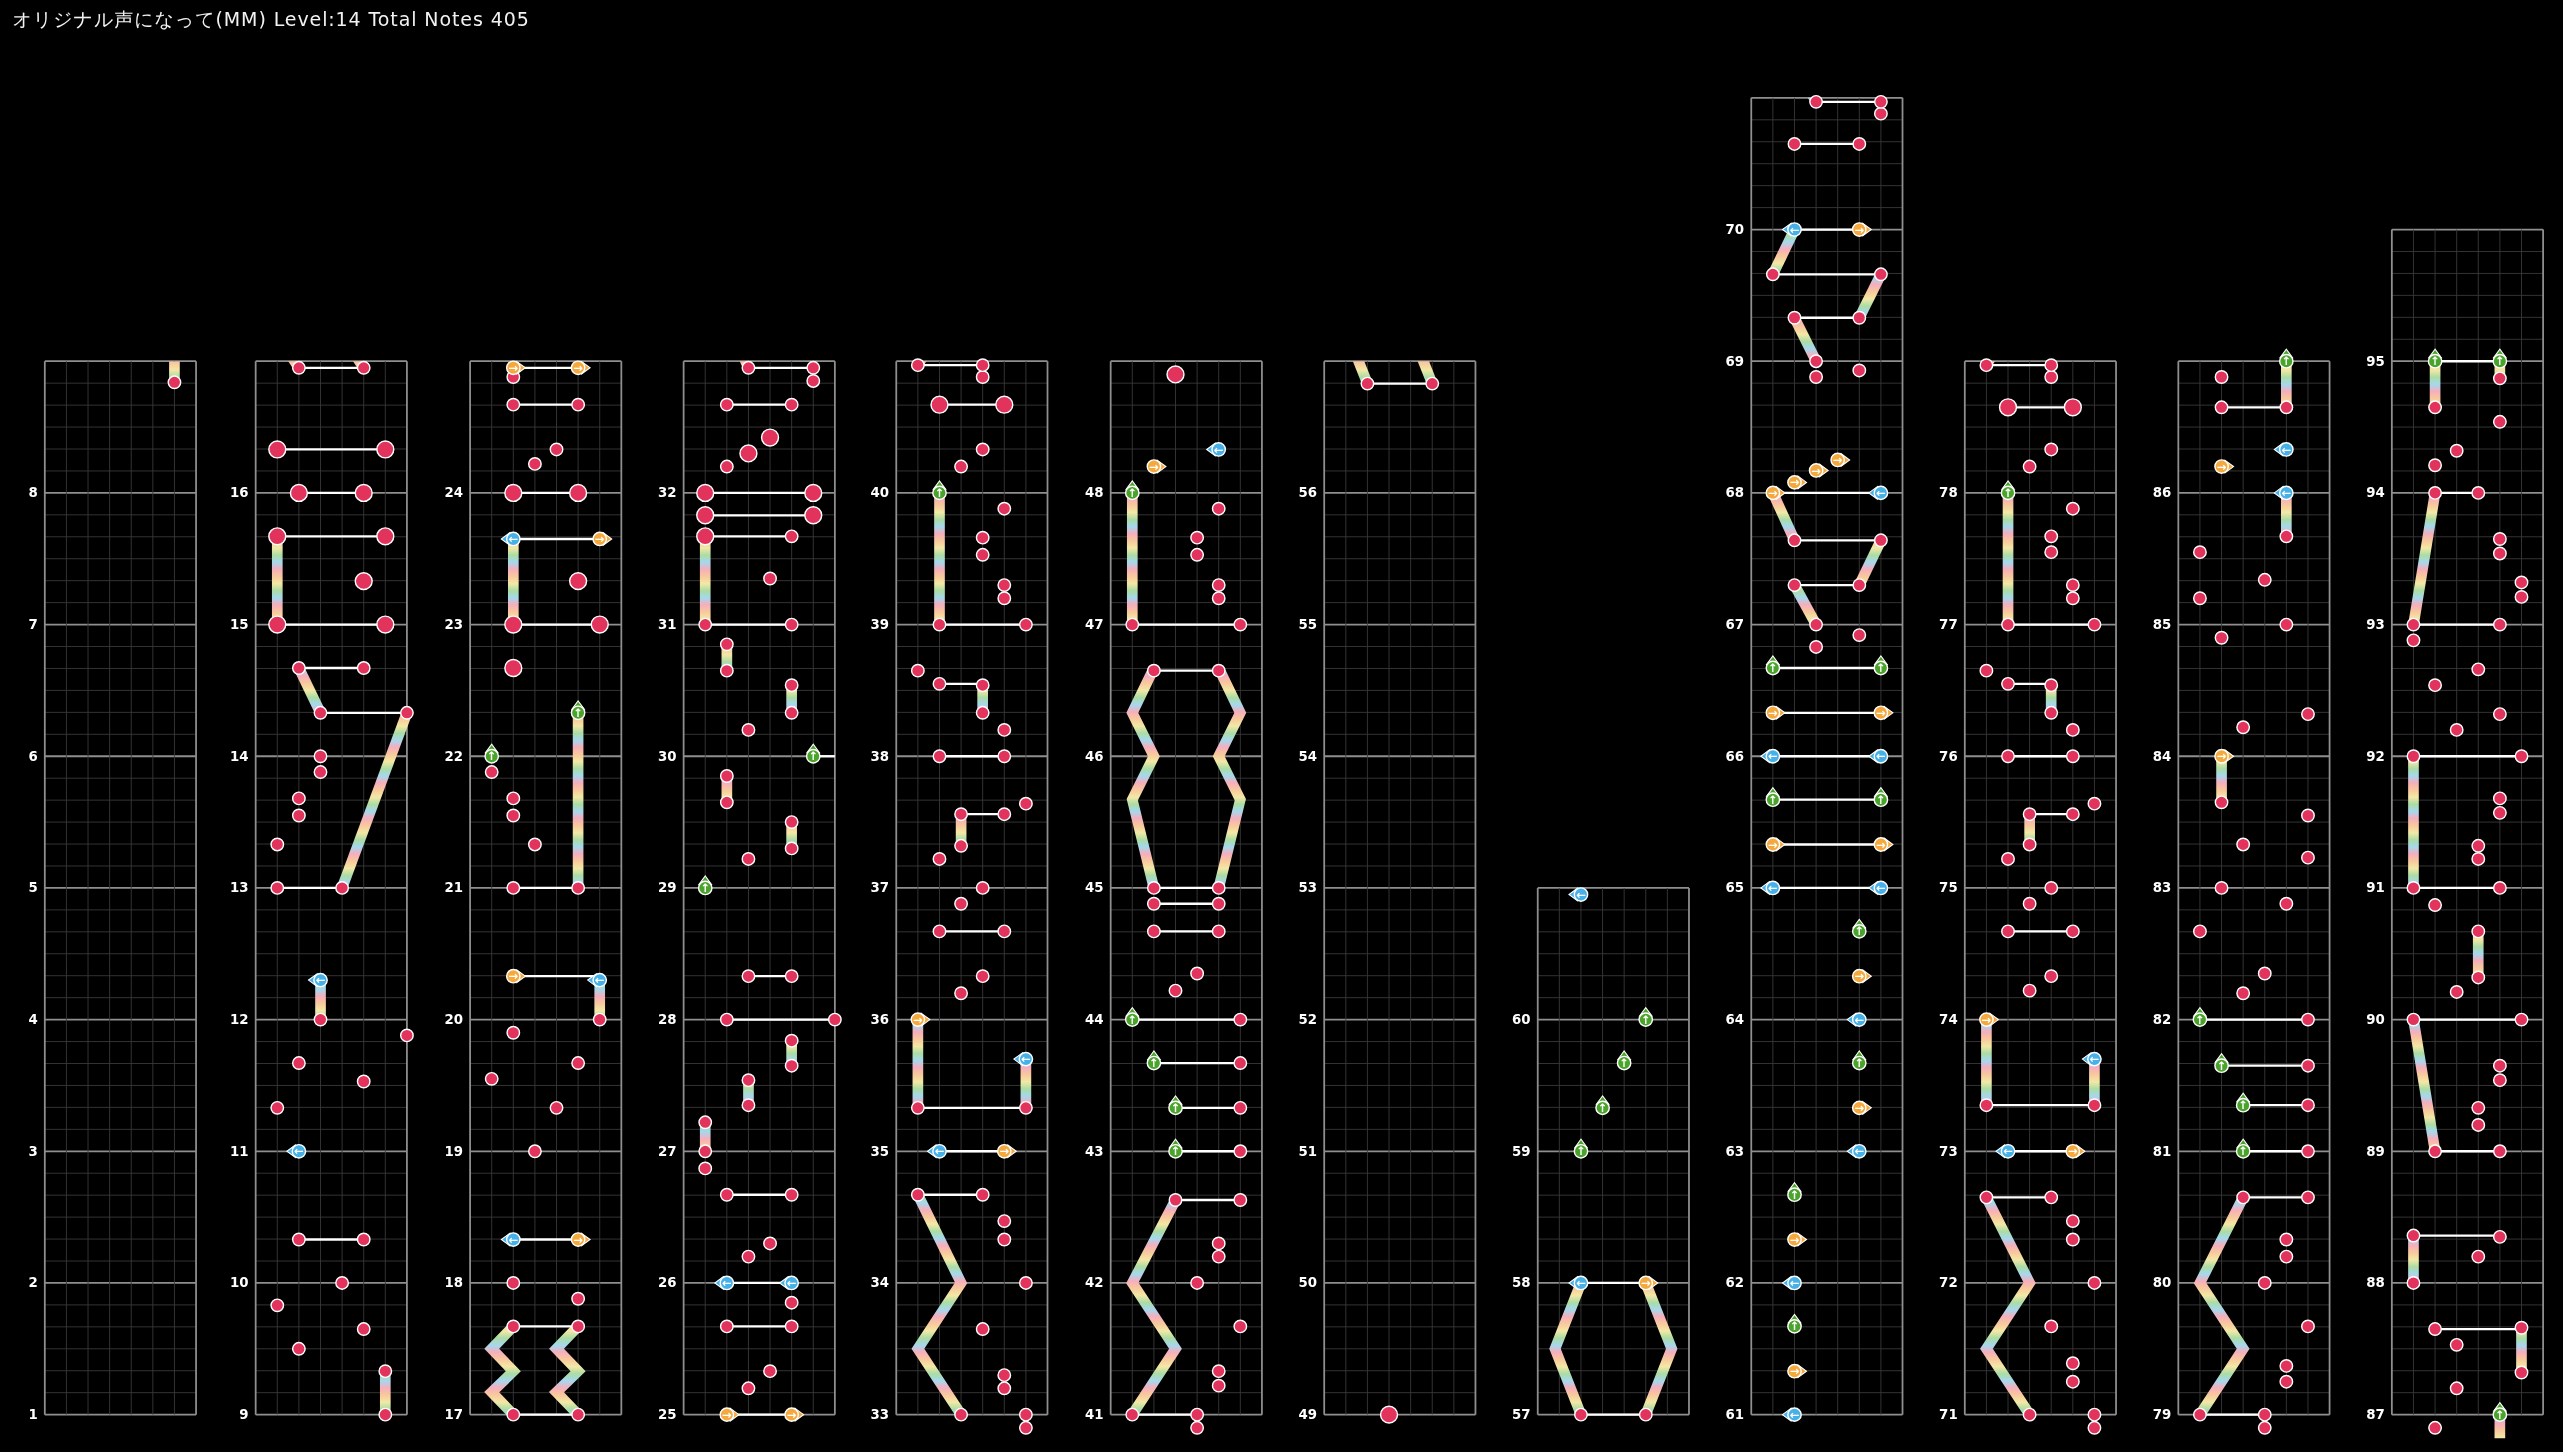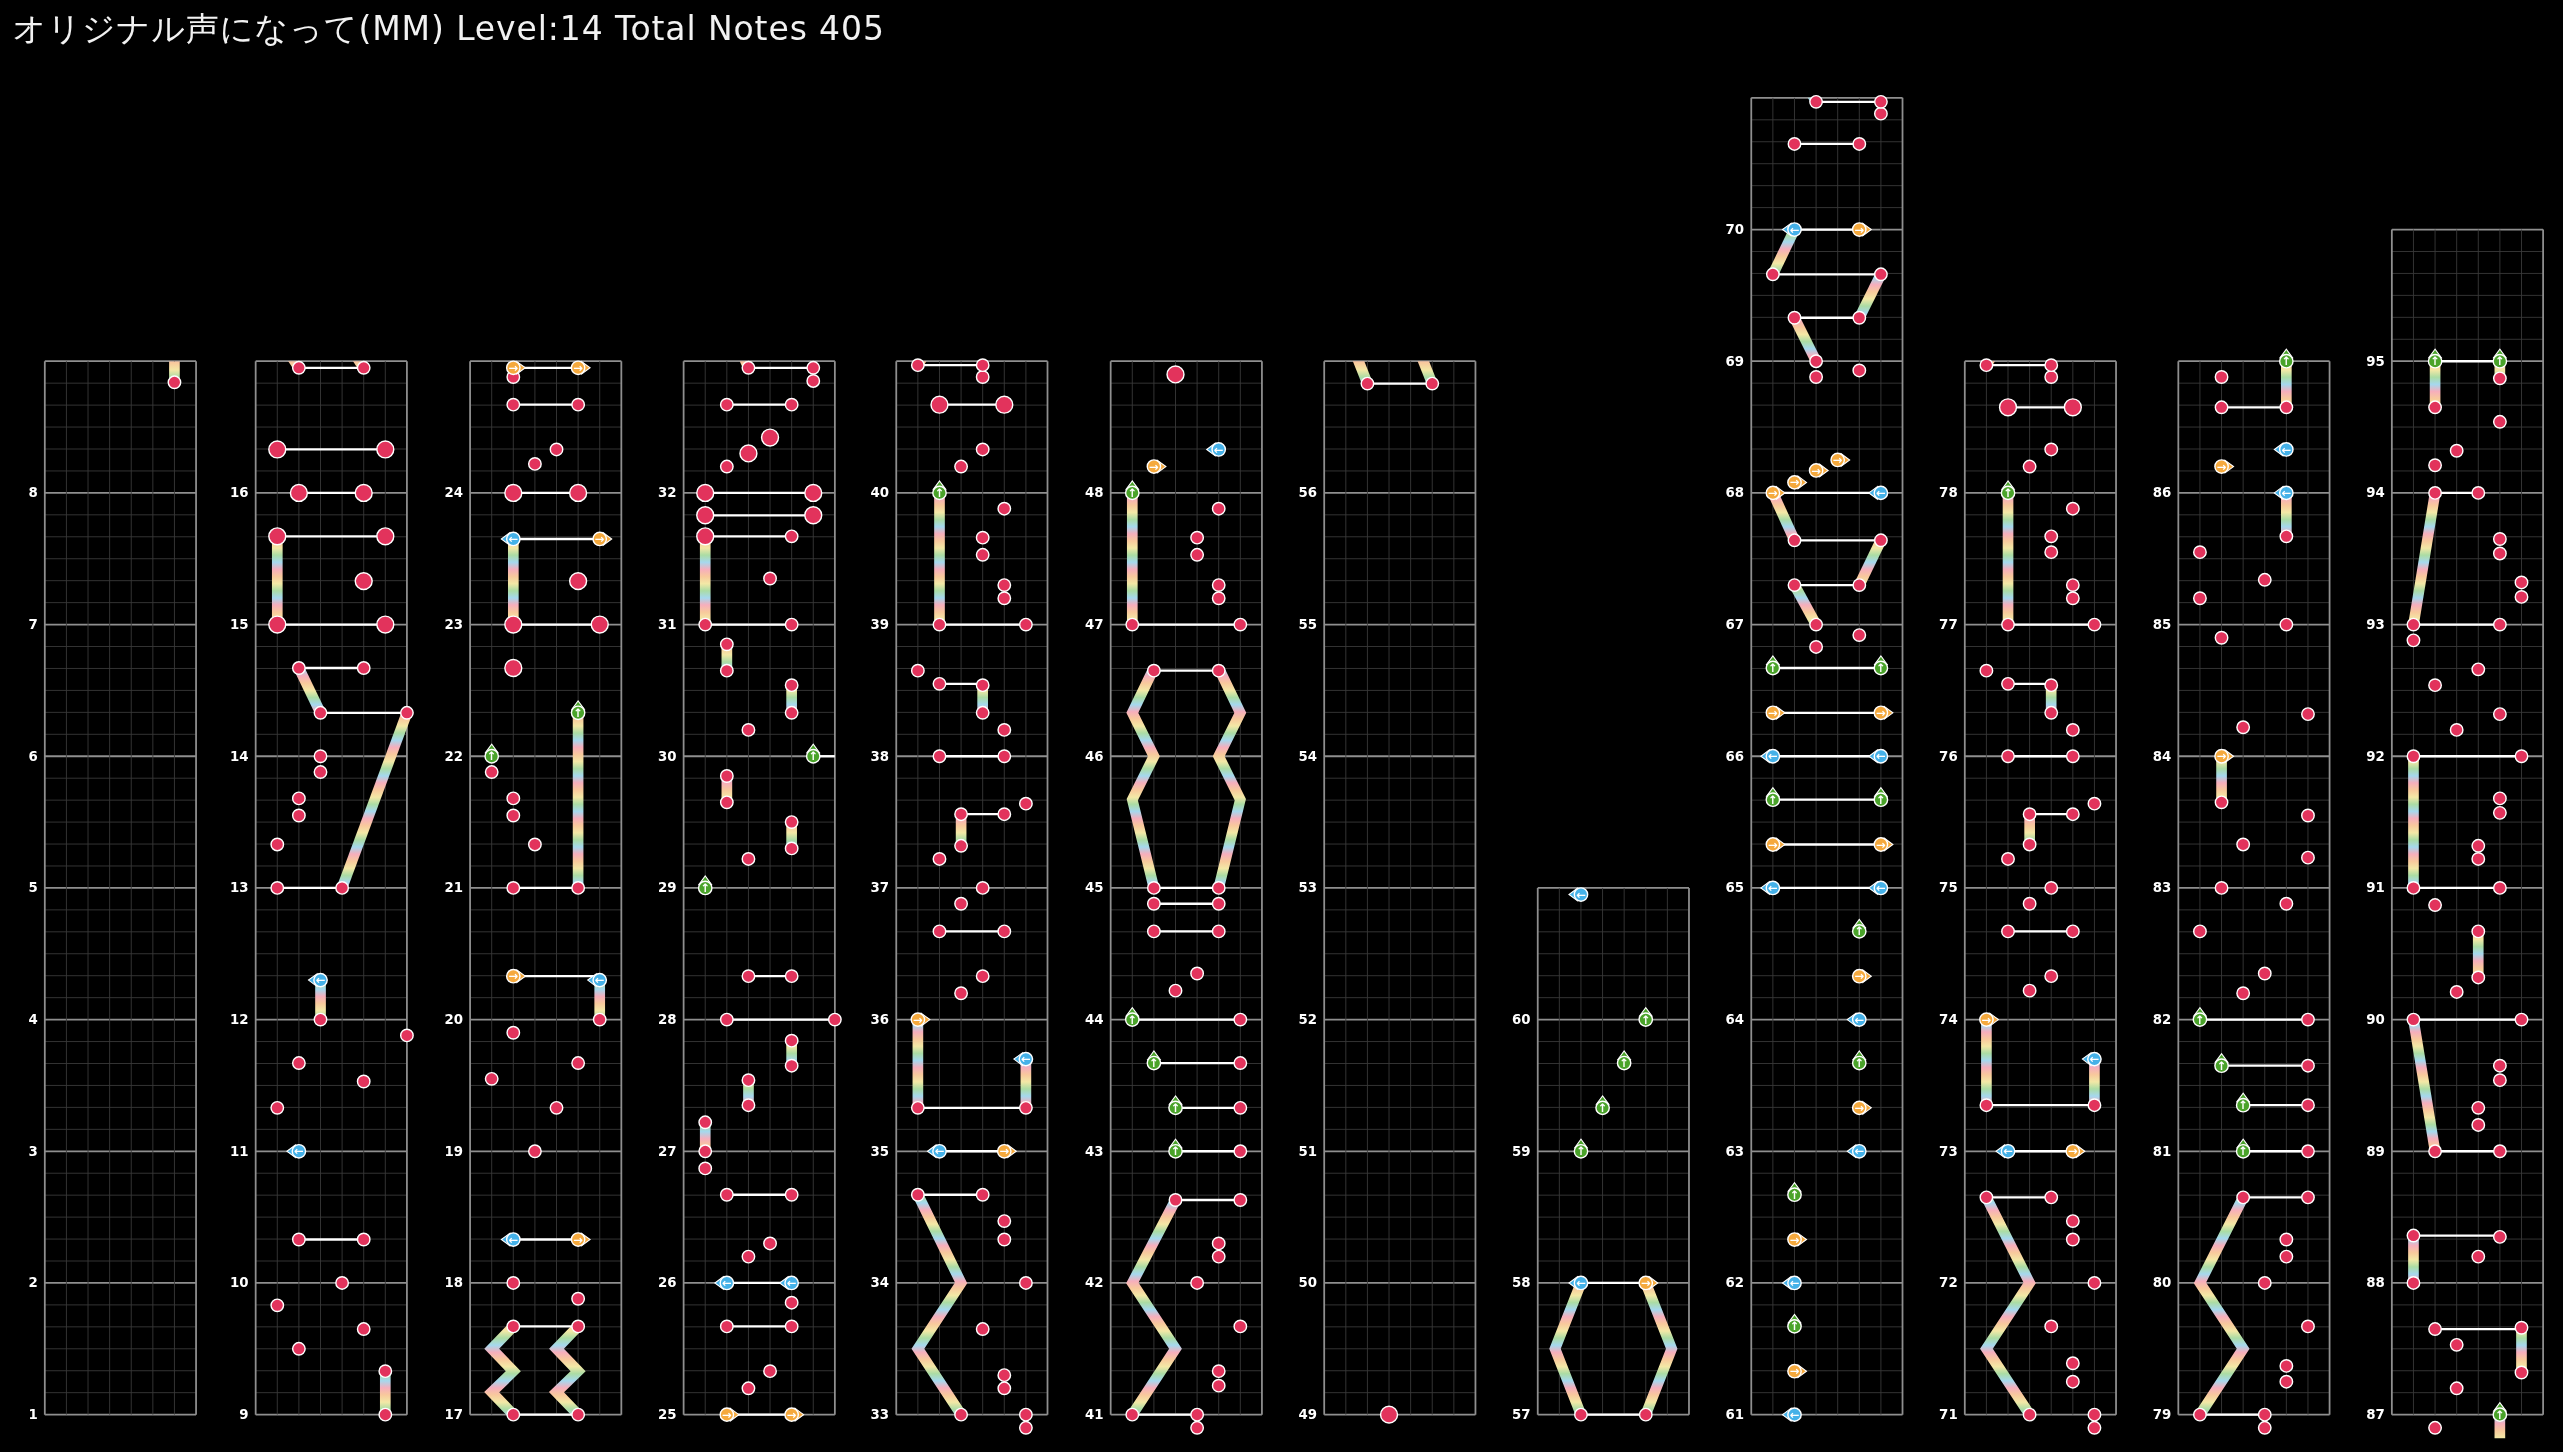--- a/index.html
+++ b/index.html
@@ -1,18 +1,18 @@
 <!DOCTYPE html>
 <html style="font-size:14.2px"><head>
 <meta charset="utf-8">
 <style>
   html,body{margin:0;padding:0;background:#000;}
   body{width:2563px;height:1452px;position:relative;overflow:hidden;
        font-family:"DejaVu Sans","Liberation Sans",sans-serif;}
-  .title{position:absolute;left:12.5px;top:7.1px;font-size:33px;color:#f2f2f2;
+  .title{position:absolute;left:12.5px;top:7.1px;font-size:19px;color:#f2f2f2;
          letter-spacing:0.9px;white-space:pre;}
   #chart{position:absolute;left:0;top:0;}
 </style>
 </head>
 <body>
 
 <div class="stage">
   <div class="title">オリジナル声になって(MM) Level:14 Total Notes 405</div>
   <svg id="chart" width="2563" height="1452" viewBox="0 0 2880 1632" xmlns="http://www.w3.org/2000/svg">
       <defs>

